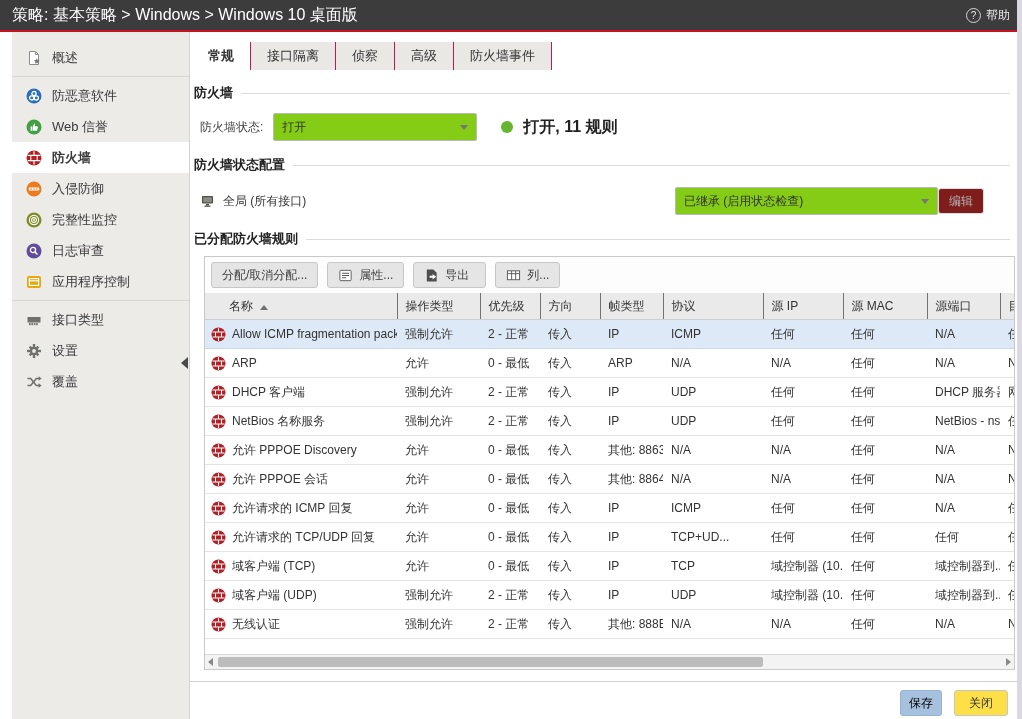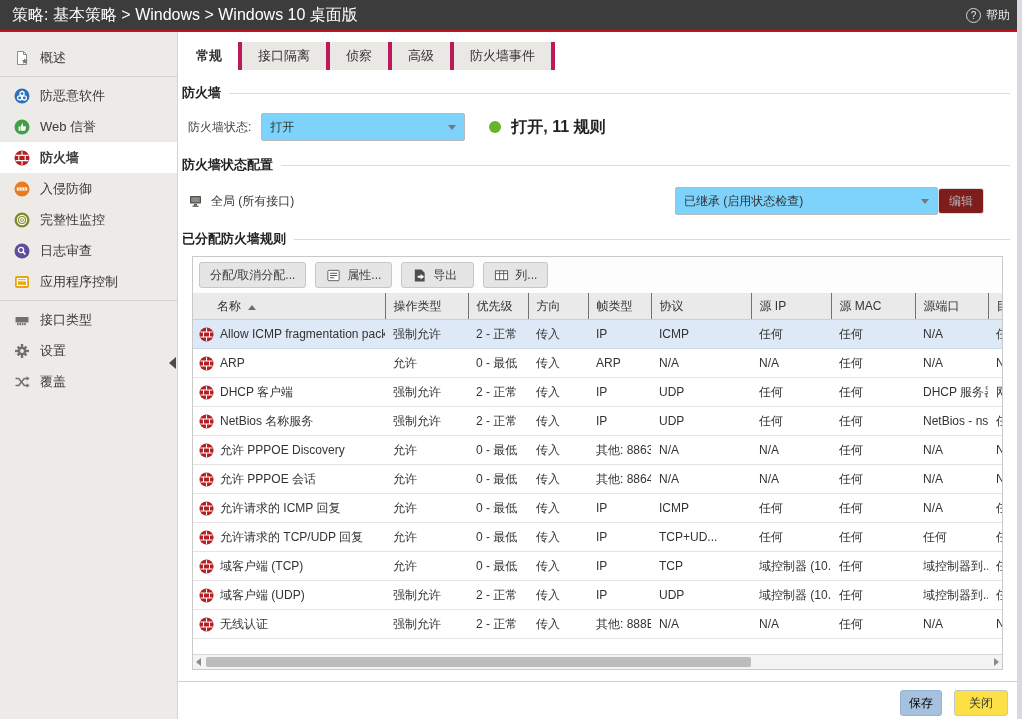--- a/index.html
+++ b/index.html
@@ -6,42 +6,42 @@
   body{font-family:"Liberation Sans","DejaVu Sans",sans-serif;background:#888;}
   .screen{position:relative;width:1022px;height:719px;background:#fff;overflow:hidden;}
 
   
   .titlebar{height:30px;background:#3c3c3c;border-bottom:2px solid #c6121f;display:flex;align-items:center;justify-content:space-between;padding:0 12px;box-sizing:content-box;}
   .titlebar .title{color:#fff;font-size:16px;font-weight:normal;}
   .help{display:flex;align-items:center;gap:5px;color:#e8e8e8;font-size:12px;cursor:pointer;}
   .help .qmark{width:13px;height:13px;border:1px solid #d5d5d5;border-radius:50%;font-size:10px;line-height:13px;text-align:center;}
 
   
-  .main{display:flex;height:687px;}
+  .main{display:flex;height:687px;padding-left:12px;}
   .sidebar{width:178px;flex:none;background:#edebe8;border-right:1px solid #d6d4d1;padding-top:10px;position:relative;box-sizing:border-box;}
   .side-item{height:31px;display:flex;align-items:center;gap:10px;padding-left:14px;font-size:13px;color:#3a3a3a;cursor:pointer;}
   .side-item.selected{background:#fff;font-weight:bold;}
   .side-icon{width:16px;height:16px;flex:none;display:inline-block;}
   .side-icon svg{width:16px;height:16px;display:block;}
   .side-divider{height:1px;background:#d8d6d3;margin:3px 0;}
   .collapse-handle{position:absolute;right:1px;top:325px;width:0;height:0;border-top:6px solid transparent;border-bottom:6px solid transparent;border-right:7px solid #4a4a4a;cursor:pointer;}
 
   .content{flex:1;display:flex;flex-direction:column;background:#fff;position:relative;overflow:hidden;}
 
   
   .tabrow{margin:10px 0 0 2px;display:flex;}
-  .tab{padding:0 16px;height:28px;line-height:28px;background:#eae8e5;border-right:4px solid #be185d;font-size:13px;color:#333;cursor:pointer;white-space:nowrap;}
+  .tab{padding:0 16px;height:28px;line-height:28px;background:#eae8e5;border-right:1px solid #be185d;font-size:13px;color:#333;cursor:pointer;white-space:nowrap;}
   .tab.active{background:#fff;font-weight:bold;}
 
   
   .sec-title{display:flex;align-items:center;gap:8px;font-size:13px;font-weight:bold;color:#222;margin:14px 12px 0 4px;}
   .sec-title .rule{flex:1;height:1px;background:#dcdcdc;}
   .fw-state-row{display:flex;align-items:center;margin:10px 0 0 10px;height:30px;}
   .field-label{font-size:12px;color:#444;margin-right:10px;}
-  .select{height:26px;border:1px solid #b9b9b9;border-radius:2px;background:#7dd3fc;display:flex;align-items:center;justify-content:space-between;padding:0 8px;font-size:12px;color:#333;cursor:pointer;}
+  .select{height:26px;border:1px solid #b9b9b9;border-radius:2px;background:#84cc16;display:flex;align-items:center;justify-content:space-between;padding:0 8px;font-size:12px;color:#333;cursor:pointer;}
   .select .caret-down{width:0;height:0;border-left:4px solid transparent;border-right:4px solid transparent;border-top:5px solid #777;}
   .status-dot{width:12px;height:12px;border-radius:50%;margin:0 10px 0 24px;flex:none;}
   .status-text{font-size:16px;font-weight:bold;color:#222;}
 
   .config-row{display:flex;align-items:center;justify-content:space-between;margin:12px 38px 0 10px;height:30px;}
   .config-left{display:flex;align-items:center;gap:7px;font-size:12px;color:#333;}
   .config-left .scope-icon svg{width:16px;height:16px;display:block;}
   .config-right{display:flex;align-items:center;}
 
   .btn{height:26px;padding:0 10px;background:#e5e5e5;border:1px solid #c7c7c7;border-radius:3px;font-size:12px;color:#3f3f3f;display:inline-flex;align-items:center;gap:6px;cursor:pointer;box-sizing:border-box;white-space:nowrap;}

